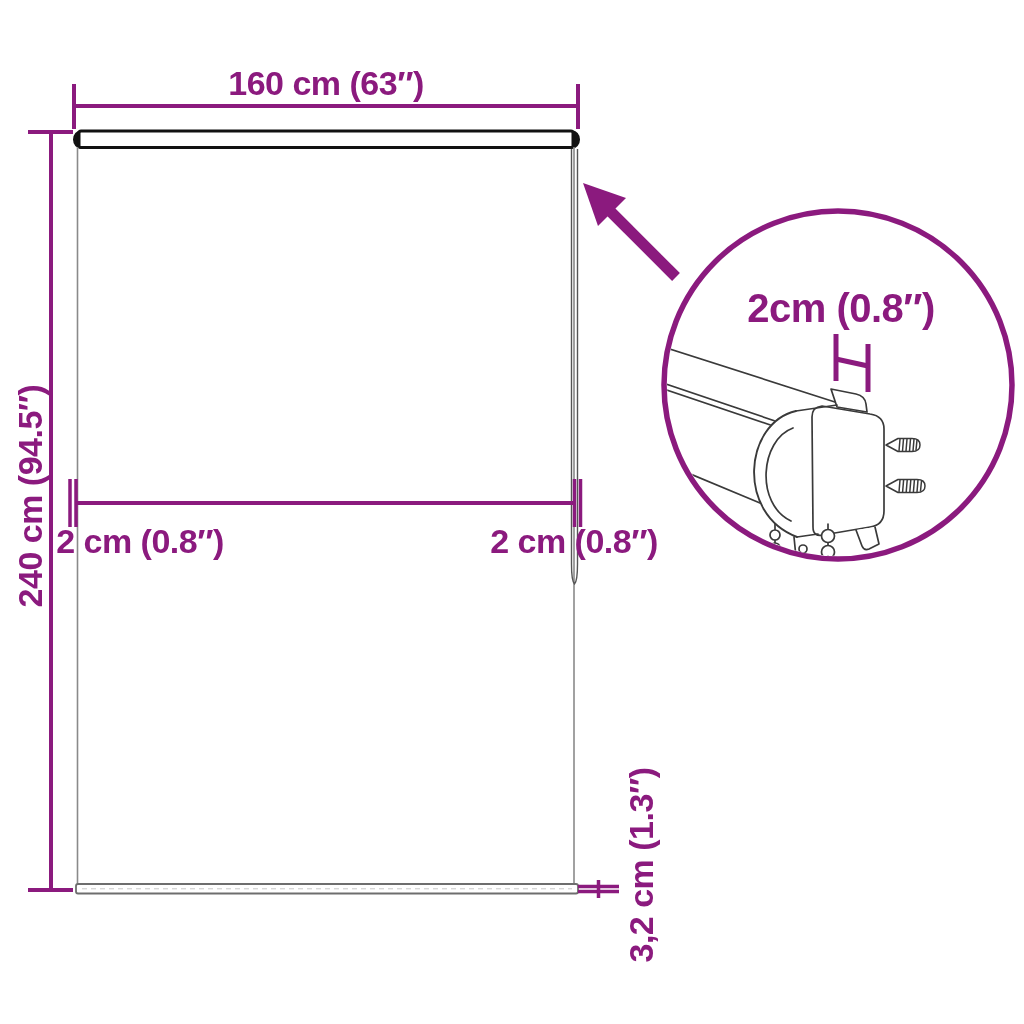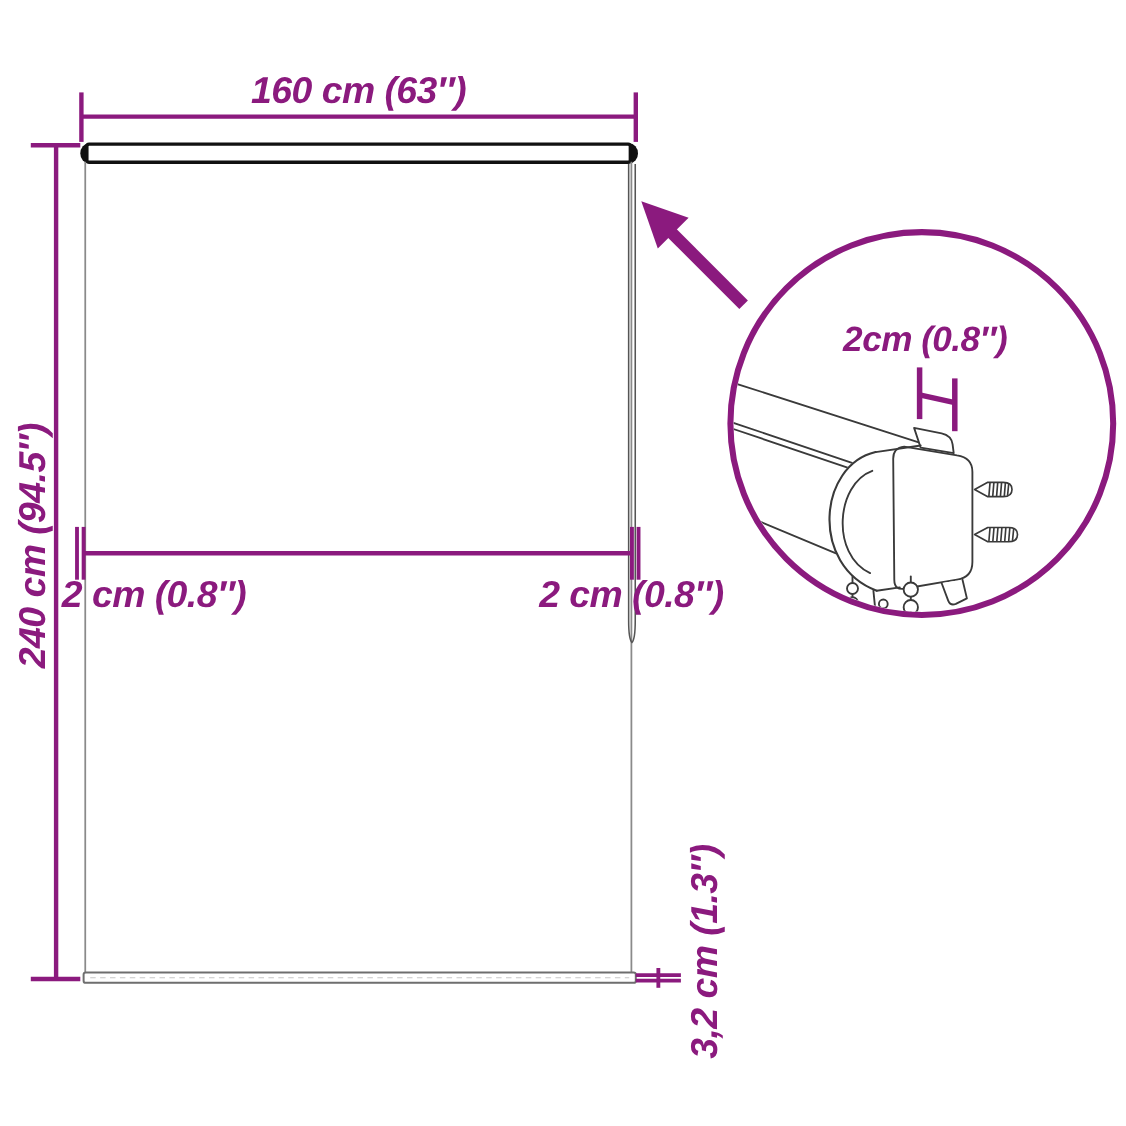--- a/index.html
+++ b/index.html
@@ -1,33 +1,32 @@
 <!DOCTYPE html>
 <html><head>
 <meta charset="utf-8">
 <style>
   html,body{margin:0;padding:0;background:#ffffff;}
   #stage{
     position:relative;width:1024px;height:1024px;background:#ffffff;overflow:hidden;
     font-family:"Liberation Sans","DejaVu Sans",sans-serif;
-    font-style:italic;
   }
   #stage svg{position:absolute;left:0;top:0;}
   .dim-label{
     position:absolute;
     font-weight:bold;
     font-size:34px;
     letter-spacing:-0.5px;
     color:#8B1A7E;
     white-space:nowrap;
     transform:translate(-50%,-50%);
     line-height:1;
   }
   .dim-label.vertical{transform:translate(-50%,-50%) rotate(-90deg);}
-  .dim-label.small{font-size:32px;}
+  .dim-label.small{font-size:40px;}
   #label-total-width{left:326px;top:83px;}
   #label-total-height{left:30px;top:496px;}
   #label-inner-width{left:307px;top:480px;}
   #label-left-gap{left:140px;top:541px;}
   #label-right-gap{left:574px;top:541px;}
   #label-bottom-thickness{left:641px;top:865px;}
   #label-detail-gap{left:841px;top:308px;}
 </style>
 </head>
 <body>

